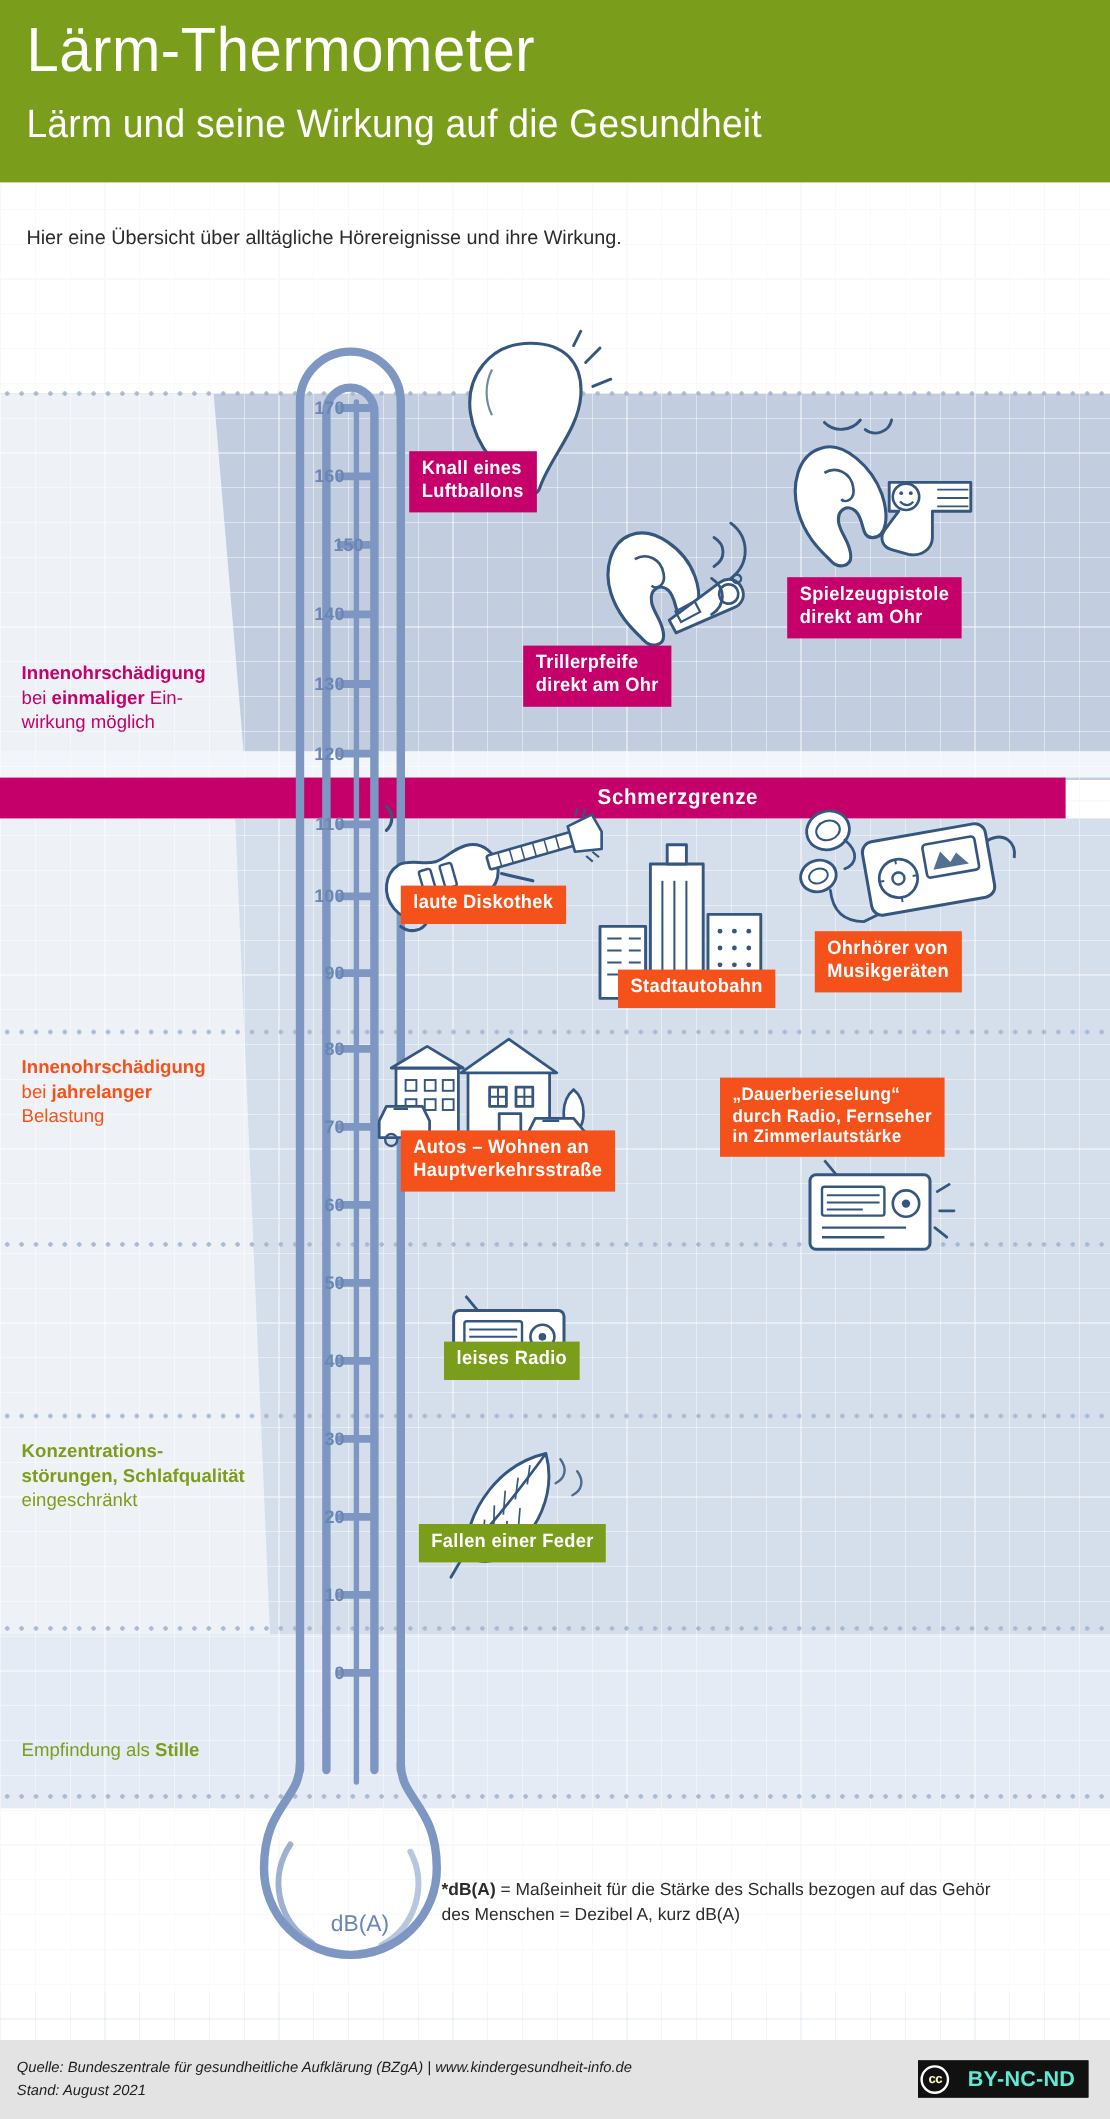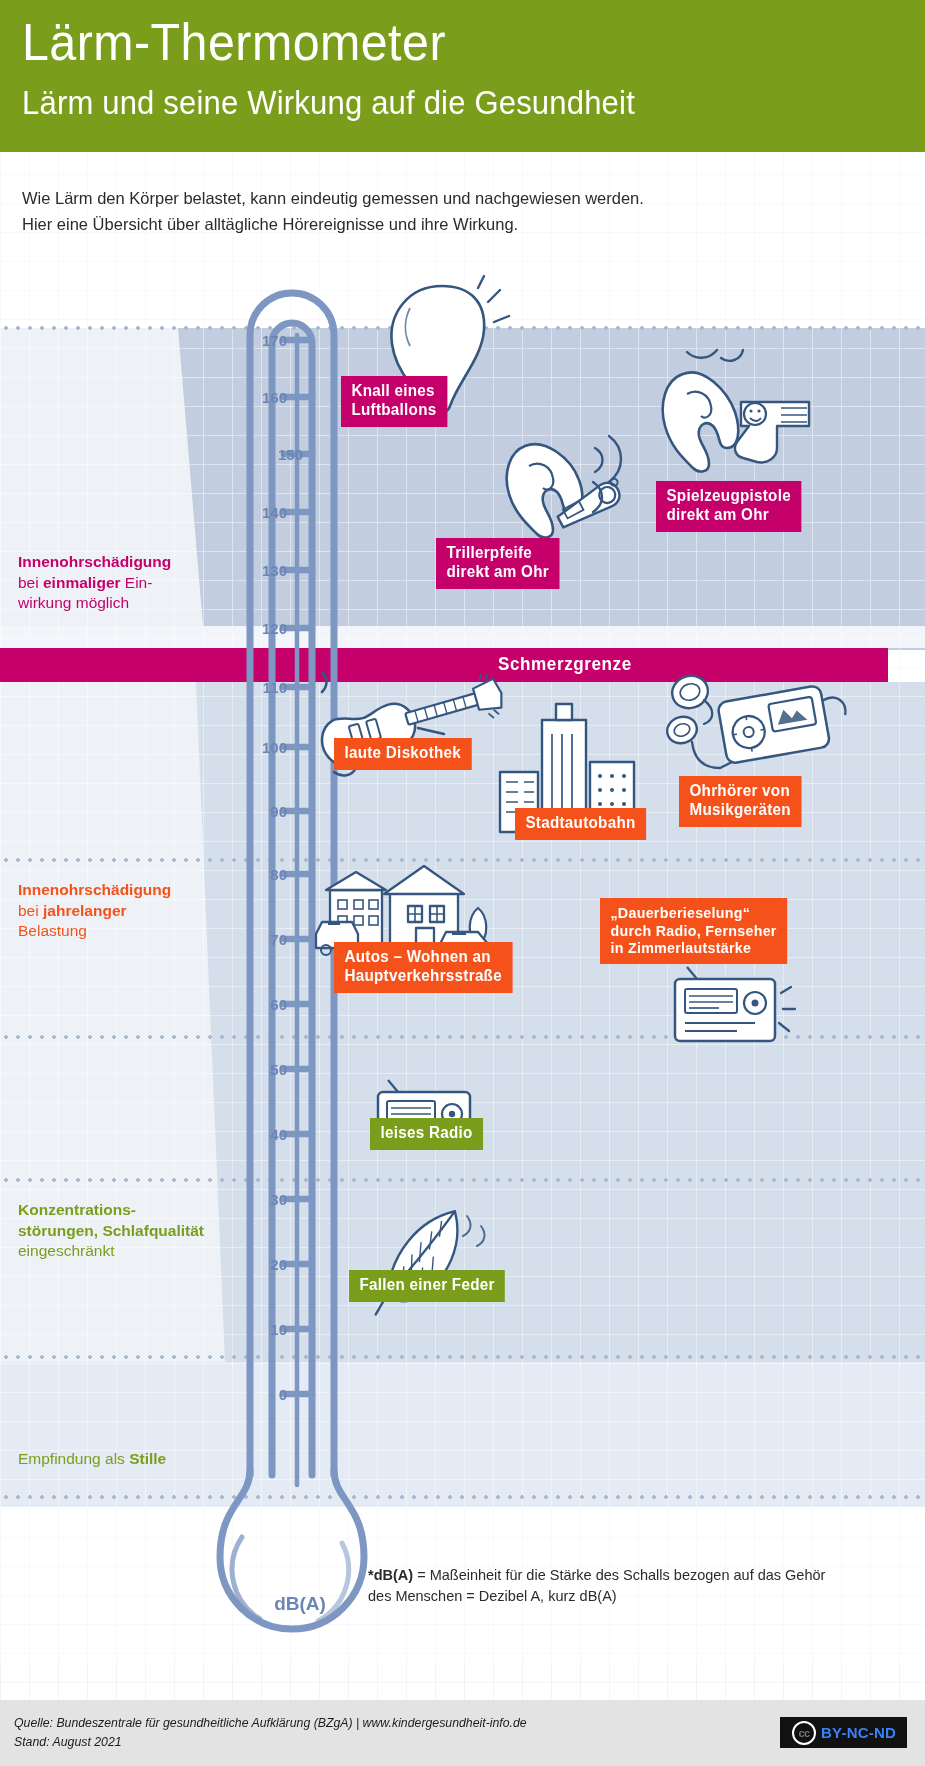--- a/index.html
+++ b/index.html
@@ -117,21 +117,21 @@
   .thermo { position: absolute; left: 214px; top: 275px; }
   .scale-num {
     position: absolute;
     color: #6b86b4; font-size: 15px; font-weight: 700;
     text-align: right; width: 34px;
     font-family: "Liberation Sans", sans-serif;
   }
   .bulb-text {
     position: absolute; left: 245px; top: 1593px;
     width: 110px; text-align: center;
-    color: #6b86b4; font-size: 19px; font-weight: 700;
+    color: #6b86b4; font-size: 19px; font-weight: 400;
   }
 
   
   .callout {
     position: absolute;
     color: #ffffff;
     font-weight: 700;
     line-height: 1.18;
     padding: 6px 11px 7px 11px;
     letter-spacing: 0.3px;
@@ -161,31 +161,31 @@
   .footer .src {
     position: absolute; left: 14px; top: 14px;
     font-size: 12.3px; font-style: italic; line-height: 1.55; color: #1c1c1c;
   }
   .cc-badge {
     position: absolute; right: 18px; top: 17px;
     height: 31px; display: flex; align-items: stretch;
     border: 2px solid #111; background: #111;
   }
   .cc-badge .cc-circle {
-    width: 34px; display: flex; align-items: center; justify-content: flex-end;
-    color: #737373; font-size: 12px; font-weight: 700;
+    width: 34px; display: flex; align-items: center; justify-content: flex-start;
+    color: #fef9c3; font-size: 12px; font-weight: 700;
   }
   .cc-badge .cc-circle i {
     display: flex; align-items: center; justify-content: center;
     width: 24px; height: 24px; border: 2px solid #fff; border-radius: 50%;
     font-style: normal; font-size: 11px; font-weight: 700; letter-spacing: -0.5px;
   }
   .cc-badge .cc-text {
     display: flex; align-items: center; padding: 0 9px 0 5px;
-    color: #3b82f6; font-size: 15px; font-weight: 700; letter-spacing: 0.2px;
+    color: #5eead4; font-size: 18px; font-weight: 700; letter-spacing: 0.2px;
   }
 </style>
 </head>
 <body>
 
 <div id="root">
 
   <div class="band band-top"></div>
   <div class="band-top-notch"></div>
   <div class="whitegap" style="top:626px;height:22px;"></div>
@@ -193,21 +193,20 @@
   <div class="band-mid-notch"></div>
   <div class="band band-bottom"></div>
   <div class="grid-overlay"></div>
 
   <div class="header">
     <h1>Lärm-Thermometer</h1>
     <h2>Lärm und seine Wirkung auf die Gesundheit</h2>
   </div>
 
   <div class="intro">
-    <div>Wie Lärm den Körper belastet, kann eindeutig gemessen und nachgewiesen werden.</div>
     <div>Hier eine Übersicht über alltägliche Hörereignisse und ihre Wirkung.</div>
   </div>
 
   <div class="dotted" style="top:858px;"></div>
   <div class="dotted" style="top:1035px;"></div>
   <div class="dotted" style="top:1178px;"></div>
   <div class="dotted" style="top:1355px;"></div>
   <div class="dotted" style="top:1495px;"></div>
   <div class="dotted" style="top:326px;"></div>
 

